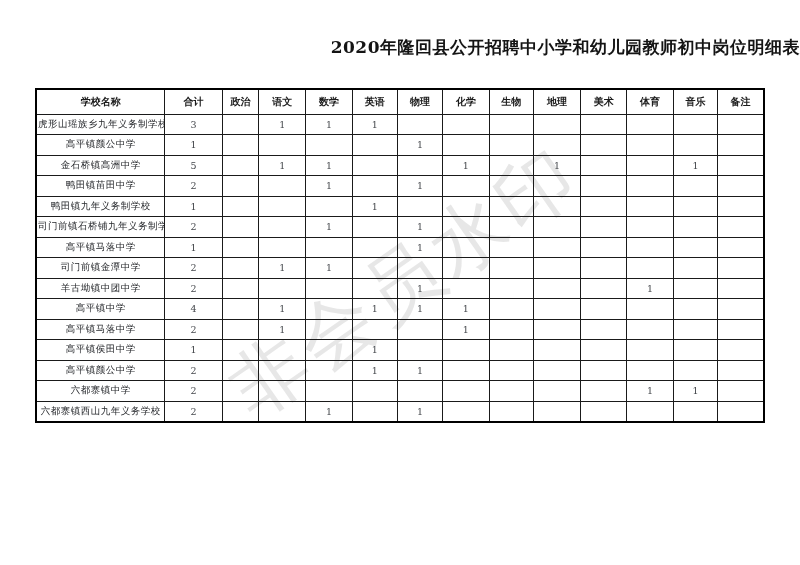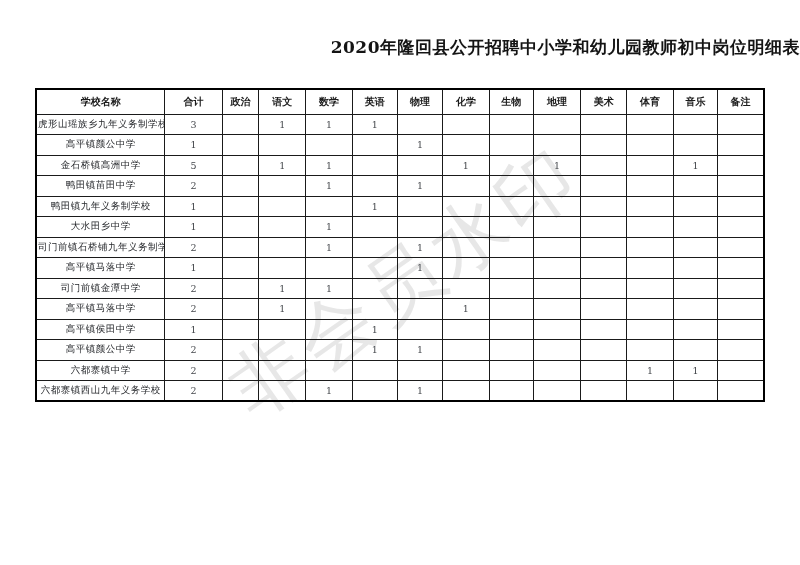--- a/index.html
+++ b/index.html
@@ -192,36 +192,20 @@
           <td class="num"></td>
           <td class="num"></td>
           <td class="num"></td>
           <td class="num"></td>
           <td class="num"></td>
           <td class="num"></td>
           <td class="num"></td>
           <td class="num"></td>
         </tr>
         <tr>
-          <td class="school">大水田乡中学</td>
-          <td class="num">1</td>
-          <td class="num"></td>
-          <td class="num"></td>
-          <td class="num">1</td>
-          <td class="num"></td>
-          <td class="num"></td>
-          <td class="num"></td>
-          <td class="num"></td>
-          <td class="num"></td>
-          <td class="num"></td>
-          <td class="num"></td>
-          <td class="num"></td>
-          <td class="num"></td>
-        </tr>
-        <tr>
           <td class="school">司门前镇石桥铺九年义务制学校</td>
           <td class="num">2</td>
           <td class="num"></td>
           <td class="num"></td>
           <td class="num">1</td>
           <td class="num"></td>
           <td class="num">1</td>
           <td class="num"></td>
           <td class="num"></td>
           <td class="num"></td>
@@ -248,20 +232,52 @@
         </tr>
         <tr>
           <td class="school">司门前镇金潭中学</td>
           <td class="num">2</td>
           <td class="num"></td>
           <td class="num">1</td>
           <td class="num">1</td>
           <td class="num"></td>
           <td class="num"></td>
           <td class="num"></td>
+          <td class="num"></td>
+          <td class="num"></td>
+          <td class="num"></td>
+          <td class="num"></td>
+          <td class="num"></td>
+          <td class="num"></td>
+        </tr>
+        <tr>
+          <td class="school">羊古坳镇中团中学</td>
+          <td class="num">2</td>
+          <td class="num"></td>
+          <td class="num"></td>
+          <td class="num"></td>
+          <td class="num"></td>
+          <td class="num">1</td>
+          <td class="num"></td>
+          <td class="num"></td>
+          <td class="num"></td>
+          <td class="num"></td>
+          <td class="num">1</td>
+          <td class="num"></td>
+          <td class="num"></td>
+        </tr>
+        <tr>
+          <td class="school">高平镇中学</td>
+          <td class="num">4</td>
+          <td class="num"></td>
+          <td class="num">1</td>
+          <td class="num"></td>
+          <td class="num">1</td>
+          <td class="num">1</td>
+          <td class="num">1</td>
           <td class="num"></td>
           <td class="num"></td>
           <td class="num"></td>
           <td class="num"></td>
           <td class="num"></td>
           <td class="num"></td>
         </tr>
         <tr>
           <td class="school">高平镇马落中学</td>
           <td class="num">2</td>

